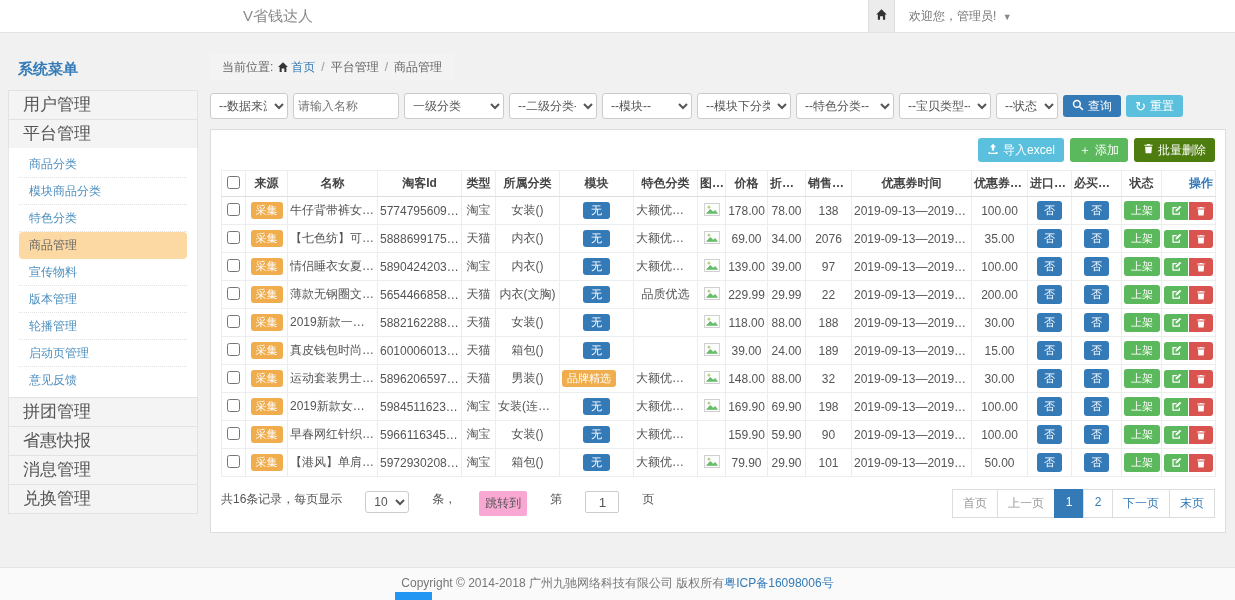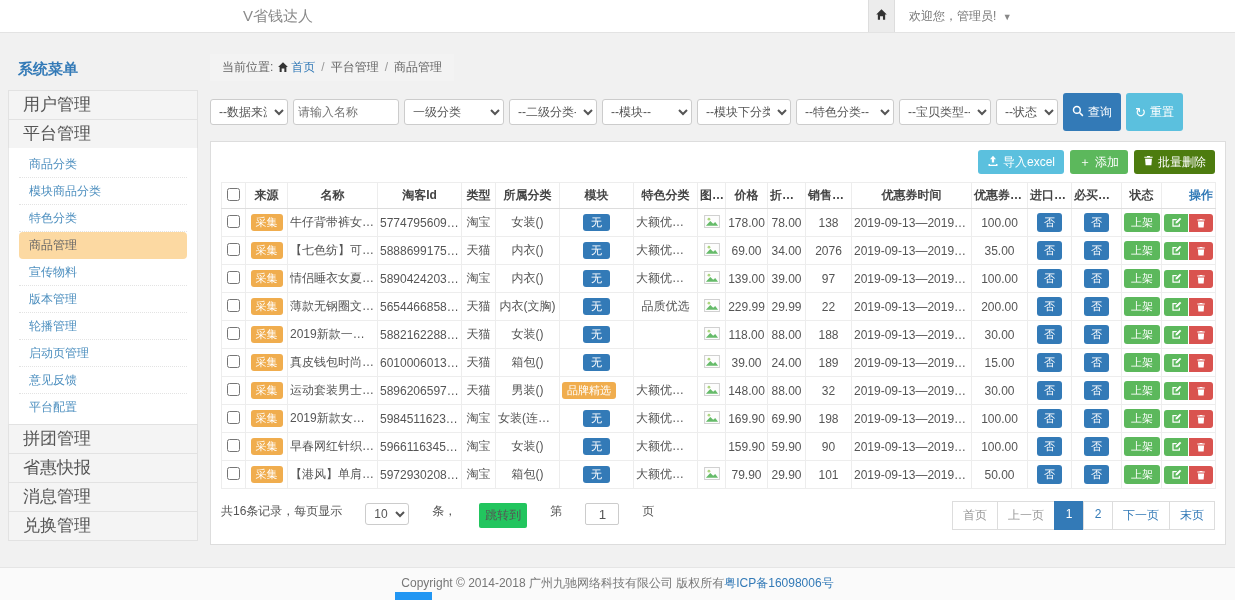--- a/index.html
+++ b/index.html
@@ -27,21 +27,21 @@
   main { position:absolute; left:210px; top:34px; width:1016px;margin-top:20px; }
   .breadcrumb { display:inline-block; background:#f3f3f3; padding:5px 12px; color:#666; }
   .crumb-home-icon { color:#333; margin:0 2px 0 4px; vertical-align:-2px; }
   .crumb-link { color:#337ab7; text-decoration:none; cursor:pointer; }
   .crumb-sep { color:#999; margin:0 6px; }
   .crumb-text { color:#666; }
   .filters { margin-top:12px; display:flex; align-items:center; gap:5px; flex-wrap:nowrap; }
   .controls-holder { display:contents; }
   select, .txt { height:26px; border:1px solid #ccc; border-radius:3px; background:#fff; color:#555; font-size:12px; padding:0 4px; font-family:inherit; }
   .f0{width:78px}.f1{width:106px}.f2{width:100px}.f3{width:88px}.f4{width:90px}.f5{width:94px}.f6{width:98px}.f7{width:92px}.f8{width:62px}
-  .btn { height:38px; border:none; border-radius:3px; color:#fff; font-size:12px; padding:0 9px; display:inline-flex; align-items:center; gap:4px; cursor:pointer; font-family:inherit; white-space:nowrap; }
+  .btn { height:22px; border:none; border-radius:3px; color:#fff; font-size:12px; padding:0 9px; display:inline-flex; align-items:center; gap:4px; cursor:pointer; font-family:inherit; white-space:nowrap; }
   .btn-primary { background:#337ab7; }
   .btn-info { background:#5bc0de; }
   .btn-success { background:#5cb85c; }
   .btn-danger-light { background:#4d7c0f;text-align:right; }
   .ricon { font-size:13px; line-height:1; }
   
   .panel { margin-top:10px; background:#fff; border:1px solid #ddd; padding:8px 10px 14px; }
   .toolbar { display:flex; justify-content:flex-end; gap:6px; }
   .toolbar .btn { height:24px; }
   table { width:100%; border-collapse:collapse; margin-top:8px; table-layout:fixed; }
@@ -57,21 +57,21 @@
   .btn-green { background:#5cb85c; }
   .op-group { display:inline-flex; vertical-align:middle; }
   .op-btn { width:24px; height:18px; display:inline-flex; align-items:center; justify-content:center; color:#fff; cursor:pointer; border:none; }
   .op-edit { background:#5cb85c; border-radius:3px 0 0 3px; margin-right:1px; }
   .op-del { background:#d9534f; border-radius:0 3px 3px 0; }
   .img-icon { display:inline-block; vertical-align:middle; }
   
   .pager-row { display:flex; justify-content:space-between; align-items:center; margin-top:12px; }
   .pager-left { display:flex; align-items:flex-start; gap:23px; color:#555; }
   .pager-left select { height:22px; width:44px; }
-  .jump { background:#22c55e; padding:4px 6px; border-radius:2px; cursor:pointer; color:#555; }
+  .jump { background:#f9a8d4; padding:4px 6px; border-radius:2px; cursor:pointer; color:#555; }
   .page-input { width:34px; height:22px; border:1px solid #ccc; text-align:center; border-radius:2px; font-family:inherit; color:#555; }
   .pager-right { display:flex; }
   .page-btn { min-width:30px; padding:5px 10px; border:1px solid #ddd; background:#fff; color:#337ab7; text-decoration:none; text-align:center; margin-left:-1px; cursor:pointer; font-size:12px; }
   .page-btn.active { background:#337ab7; color:#fff; border-color:#337ab7; }
   .page-btn.disabled { color:#999; }
   
   footer { position:absolute; left:0; right:0; bottom:0; height:33px; background:#fafafa; border-top:1px solid #e5e5e5; text-align:center; line-height:31px; color:#777; z-index:4; }
   footer a { color:#337ab7; text-decoration:none; cursor:pointer; }
   .blue-strip { position:absolute; left:395px; bottom:0; width:37px; height:8px; background:#2196f3; z-index:6; }
 </style>
@@ -103,21 +103,20 @@
       <div class="side-sub">
         <a class="side-item">商品分类</a>
         <a class="side-item">模块商品分类</a>
         <a class="side-item">特色分类</a>
         <a class="side-item active">商品管理</a>
         <a class="side-item">宣传物料</a>
         <a class="side-item">版本管理</a>
         <a class="side-item">轮播管理</a>
         <a class="side-item">启动页管理</a>
         <a class="side-item">意见反馈</a>
-        <a class="side-item">平台配置</a>
       </div>
       <div class="side-group">拼团管理</div>
       <div class="side-group">省惠快报</div>
       <div class="side-group">消息管理</div>
       <div class="side-group">兑换管理</div>
     </div>
 </aside>
 
 <main>
   <div class="breadcrumb">

